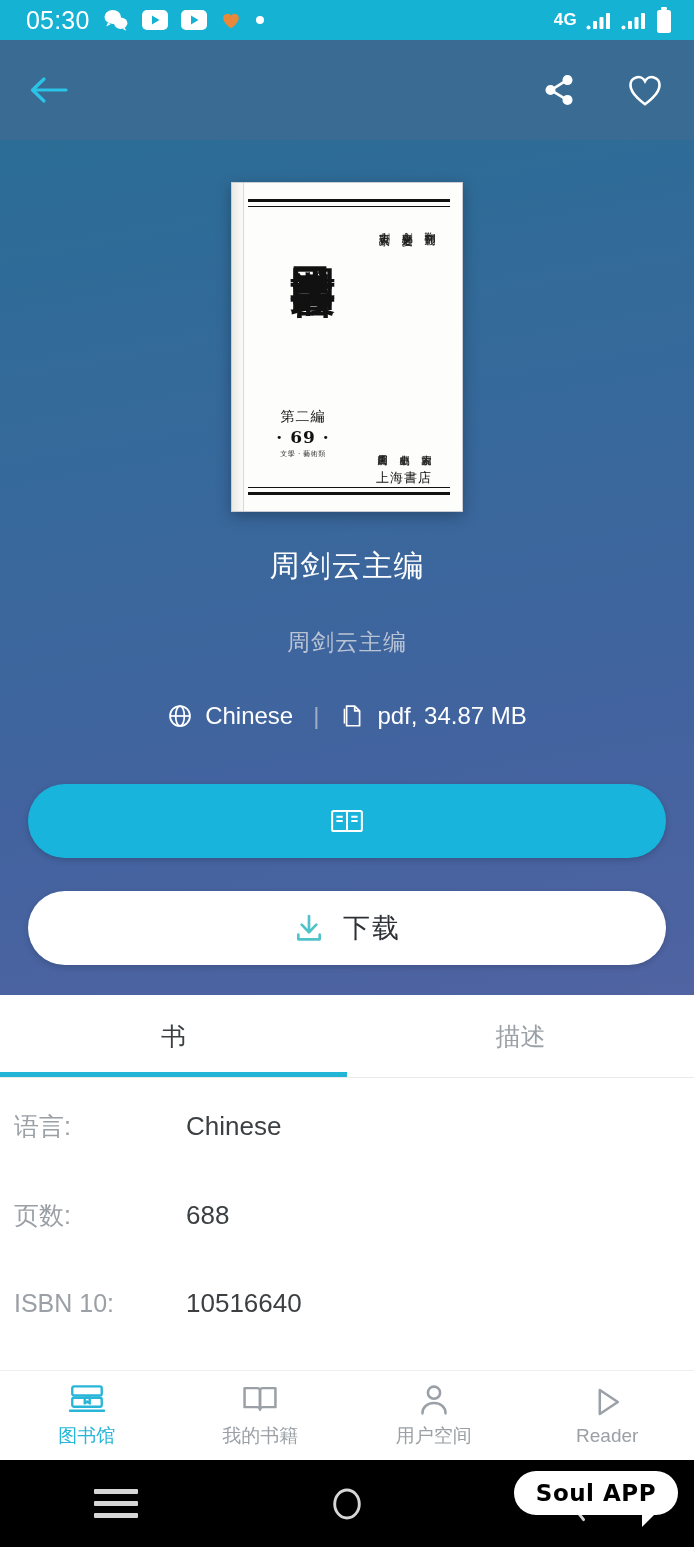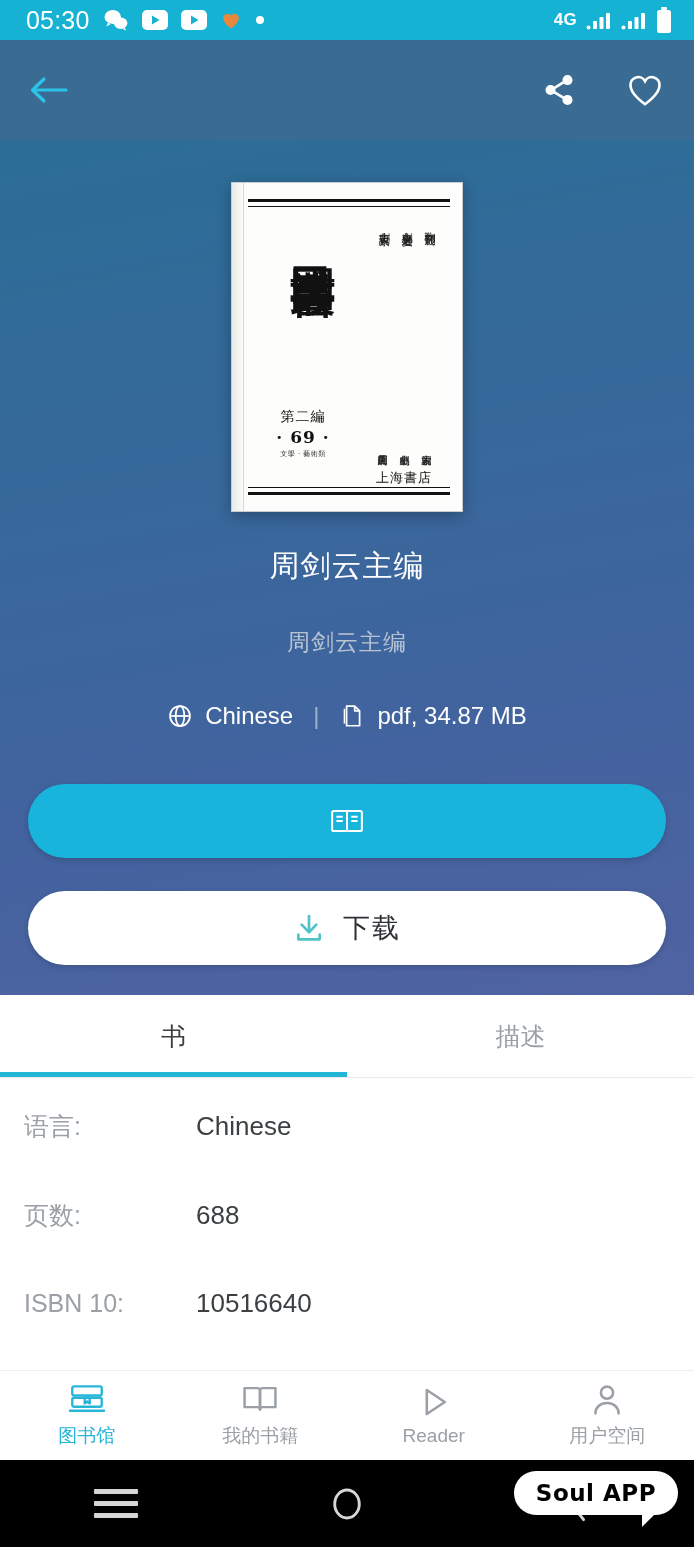--- a/index.html
+++ b/index.html
@@ -113,21 +113,21 @@
     font-size:25px; color:#9aa0a6; cursor:pointer; position:relative;
   }
   .tab.active { color:#3c4043; }
   .tab.active::after {
     content:""; position:absolute; left:0; right:0; bottom:0;
     height:5px; background:#22B5D6;
   }
   .tabs-divider { height:1px; background:#e8eaed; }
 
   
-  .details { background:#fff; padding:0 24px; }
+  .details { background:#fff; padding:0 14px; }
   .drow { display:flex; align-items:baseline; padding:32px 0 24px 0; }
   .dkey { width:172px; flex:none; color:#9aa0a6; font-size:25px; }
   .dval { color:#3c4043; font-size:26px; }
 
   
   .bottomnav {
     position:absolute; left:0; right:0; bottom:87px; height:90px;
     background:#fff; border-top:1px solid #eceef0;
     display:flex; align-items:center; z-index:4;
   }
@@ -371,34 +371,34 @@
       <span>
         <svg class="ic" width="38" height="34" viewBox="0 0 32 28" fill="none" stroke="#9aa0a6" stroke-width="2.1" stroke-linejoin="round">
           <path d="M3 4h10.5c1.4 0 2.5.9 2.5 2v16c0-1.1-1.1-2-2.5-2H3z"></path>
           <path d="M29 4H18.5c-1.4 0-2.5.9-2.5 2v16c0-1.1 1.1-2 2.5-2H29z"></path>
         </svg>
       </span>
       <span class="bl">我的书籍</span>
     </div>
     <div class="bnav">
       <span>
-        <svg class="ic" width="36" height="34" viewBox="0 0 30 28" fill="none" stroke="#9aa0a6" stroke-width="2.1" stroke-linejoin="round">
-          <path d="M9 4 L24 14 L9 24 Z"></path>
-        </svg>
-      </span>
-      <span class="bl">Reader</span>
-    </div>
-    <div class="bnav">
-      <span>
         <svg class="ic" width="34" height="34" viewBox="0 0 28 28" fill="none" stroke="#9aa0a6" stroke-width="2.1" stroke-linecap="round">
           <circle cx="14" cy="8" r="5"></circle>
             <path d="M4.5 25c0-5.2 4.3-8.5 9.5-8.5s9.5 3.3 9.5 8.5"></path>
         </svg>
       </span>
       <span class="bl">用户空间</span>
+    </div>
+    <div class="bnav">
+      <span>
+        <svg class="ic" width="36" height="34" viewBox="0 0 30 28" fill="none" stroke="#9aa0a6" stroke-width="2.1" stroke-linejoin="round">
+          <path d="M9 4 L24 14 L9 24 Z"></path>
+        </svg>
+      </span>
+      <span class="bl">Reader</span>
     </div>
   </div>
 
   <div class="androidnav">
     <div class="anav">
       <span class="hamb">
           <i></i>
           <i></i>
           <i></i>
         </span>

